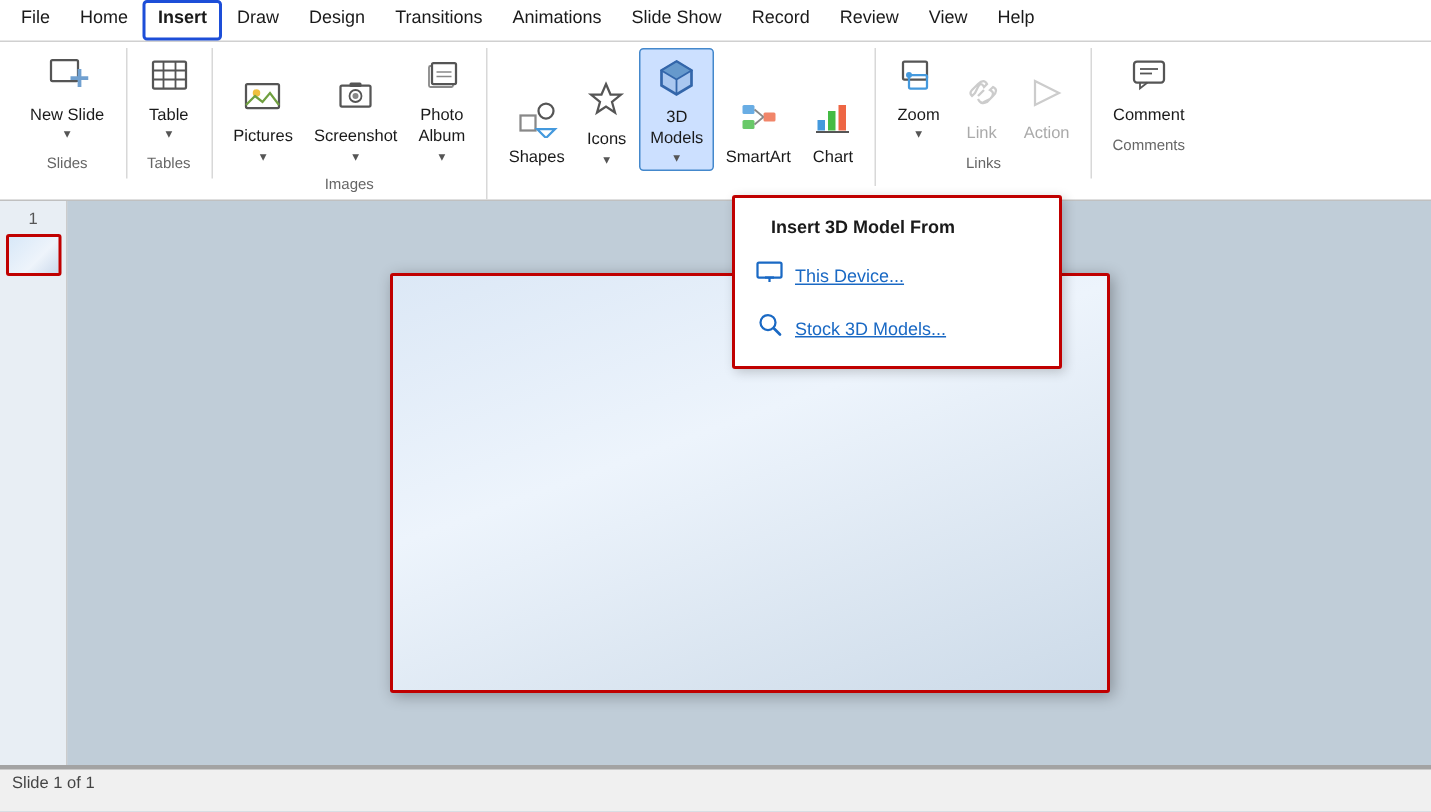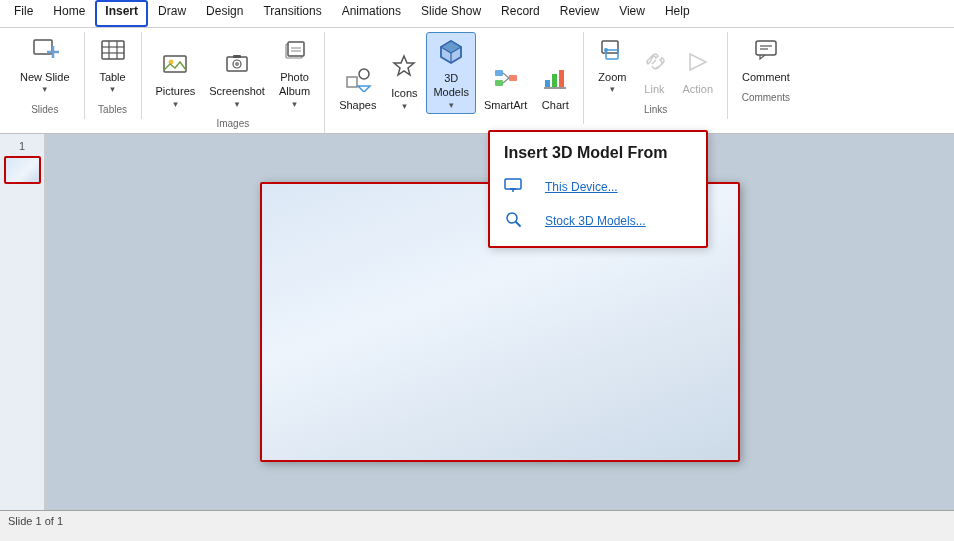--- a/index.html
+++ b/index.html
@@ -107,28 +107,28 @@
       background: #fff;
       border: 2px solid #c00000;
       border-radius: 2px;
       width: 220px;
       padding: 8px 0;
       z-index: 100;
       box-shadow: 2px 2px 8px rgba(0,0,0,0.2);
     }
     .dropdown-title {
       font-weight: 700;
-      font-size: 16px;
-      padding: 4px 14px 8px 14px;
+      font-size: 12px;
+      padding: 4px 14px 8px 24px;
       color: #1a1a1a;
     }
     .dropdown-item {
       display: flex;
       align-items: center;
-      gap: 23px;
+      gap: 8px;
       padding: 6px 14px;
       cursor: pointer;
       font-size: 12px;
       color: #1a1a1a;
     }
     .dropdown-item .d-icon {
       font-size: 16px;
       color: #1a69c4;
     }
     .dropdown-item .d-label { text-decoration: underline; color: #1a69c4; }
@@ -178,21 +178,21 @@
       background: linear-gradient(160deg, #dce8f6 0%, #edf4fc 40%, #ccdae8 100%);
       border: 2px solid #c00000;
       border-radius: 2px;
       box-shadow: 2px 2px 10px rgba(0,0,0,0.3);
     }
 
     
     .status-bar {
       height: 20px;
       background: #f0f0f0;
-      border-top: 1px solid #a3a3a3;
+      border-top: 3px solid #a3a3a3;
       display: flex;
       align-items: center;
       padding: 0 8px;
       font-size: 11px;
       color: #444;
     }
   </style>
 </head>
 <body>
 

